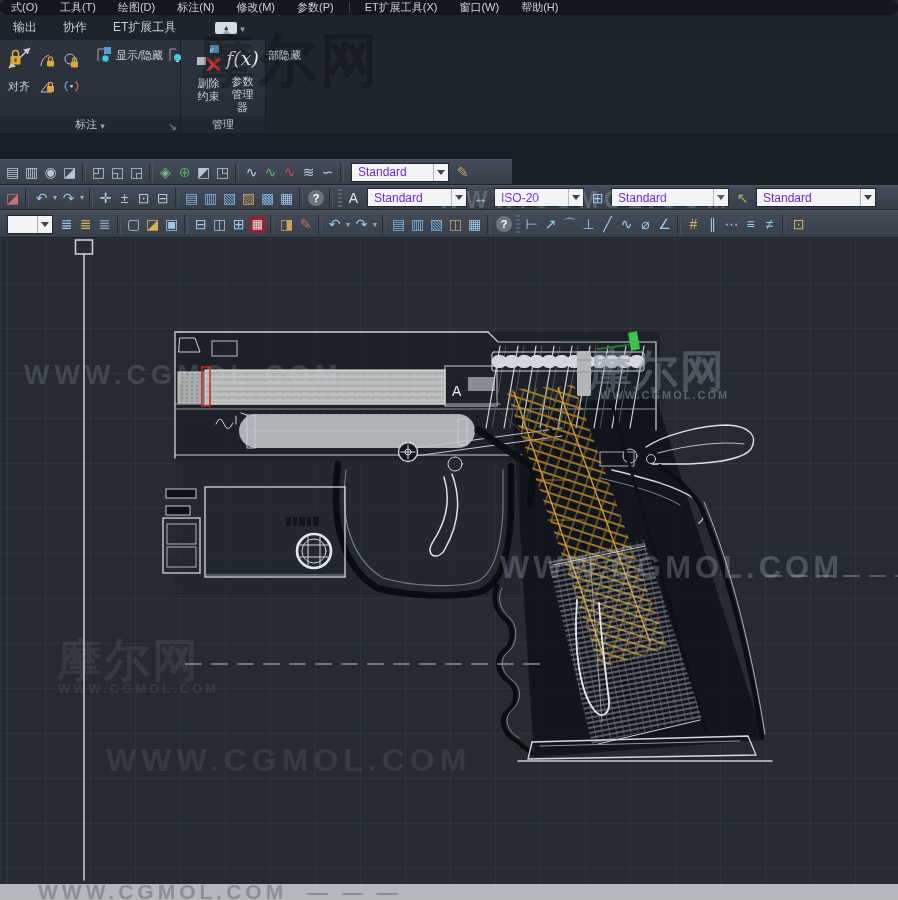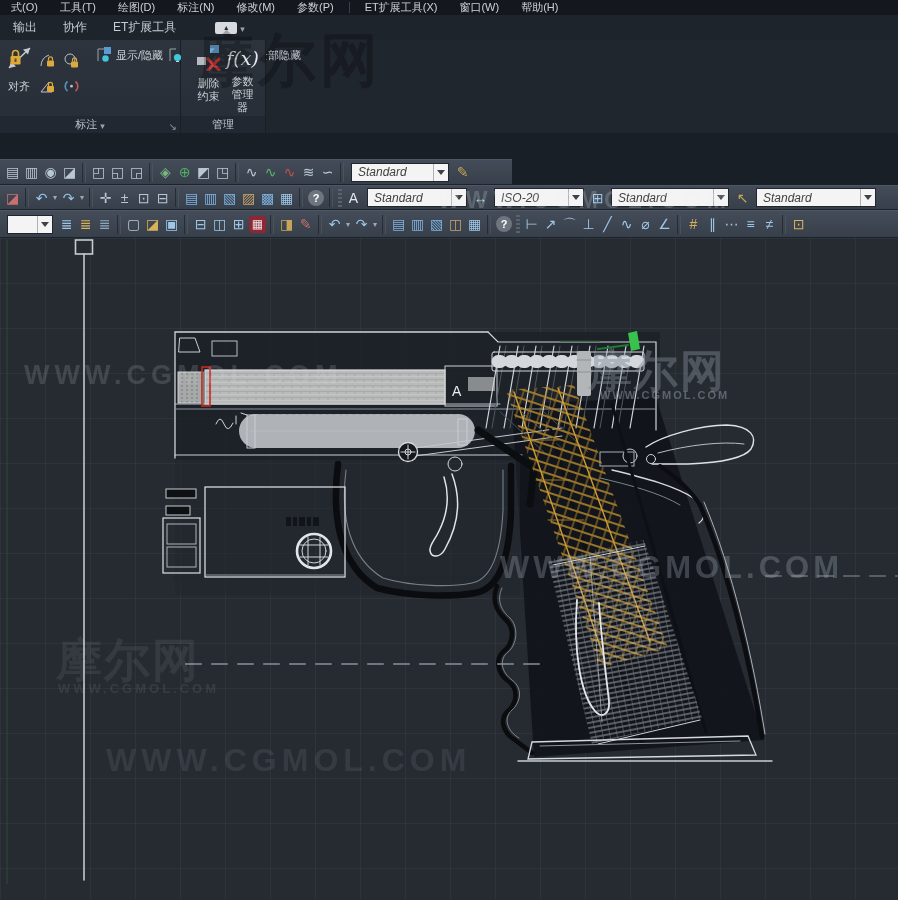--- a/index.html
+++ b/index.html
@@ -1,21 +1,21 @@
 <!DOCTYPE html>
 <html><head>
 <meta charset="utf-8">
 <style>
   html,body{margin:0;padding:0;background:#000;}
   #app{position:relative;width:898px;height:900px;overflow:hidden;background:#262b32;
        font-family:"Liberation Sans",sans-serif;-webkit-font-smoothing:antialiased;}
   .band{position:absolute;left:0;width:898px;box-sizing:border-box;}
 
   
-  .menubar{top:0;height:15px;background:#14181e;display:flex;align-items:center;font-size:11px;color:#ccd1d7;}
+  .menubar{top:0;height:15px;background:#14181e;display:flex;align-items:center;font-size:11px;color:#ccd1d7;border-radius:6px;}
   .menu-item{padding:0 11px;white-space:nowrap;cursor:default;}
   .menu-sep{width:1px;height:11px;background:#3a414a;margin:0 4px;}
 
   
   .tabrow{top:15px;height:25px;background:#1e242c;display:flex;align-items:center;font-size:12px;color:#c6ccd3;}
   .rtab{padding:0 13px;}
   .ribbon-toggle{margin-left:26px;display:flex;align-items:center;gap:3px;}
   .rt-box{width:22px;height:12px;background:#d7dade;border-radius:2px;display:inline-flex;align-items:center;justify-content:center;}
   .rt-box::after{content:"▴";font-size:8px;color:#2a2f36;line-height:1;}
   .rt-caret::after{content:"▾";font-size:9px;color:#9aa2ab;}
@@ -48,21 +48,21 @@
   .tbrow1{width:512px;}
   .tbi{width:19px;height:20px;line-height:20px;text-align:center;font-size:14px;color:#b9c6d4;flex:0 0 auto;cursor:default;}
   .tbi-circ{background:#6d757e;color:#fff;border-radius:50%;width:16px;height:16px;line-height:16px;font-size:11px;font-weight:bold;margin:0 2px;}
   .tbi-boxed{border-radius:3px;width:17px;height:17px;line-height:17px;font-size:12px;margin:0 1px;}
   .tb-sep{width:2px;height:19px;border-left:1px solid #262c33;border-right:1px solid #4a525c;margin:0 3px;flex:0 0 auto;}
   .tb-handle{width:4px;height:18px;margin:0 2px;flex:0 0 auto;
              background:repeating-linear-gradient(#59626d 0 2px,transparent 2px 4px);}
   .tb-caret{width:8px;font-size:8px;color:#9fa8b2;text-align:center;flex:0 0 auto;}
   .tb-combo{display:inline-flex;align-items:center;height:19px;background:#f4f4f4;border:1px solid #20262c;
             margin:0 4px;flex:0 0 auto;box-sizing:border-box;}
-  .combo-label{flex:1;font-size:12px;color:#404040;padding:0 6px;white-space:nowrap;overflow:hidden;font-style:italic;}
+  .combo-label{flex:1;font-size:12px;color:#6d28d9;padding:0 6px;white-space:nowrap;overflow:hidden;}
   .combo-arrow{width:14px;align-self:stretch;border-left:1px solid #aeb2b7;display:flex;align-items:center;justify-content:center;}
   .combo-arrow::after{content:"";border:4px solid transparent;border-top:5px solid #3c4248;margin-top:4px;}
 
   
   .canvas{top:238px;height:662px;background:#262b32;
     background-image:linear-gradient(rgba(190,205,220,.05) 1px,transparent 1px),
                      linear-gradient(90deg,rgba(190,205,220,.05) 1px,transparent 1px);
     background-size:45px 45px;}
   .drawing{position:absolute;left:0;top:0;}
 
@@ -507,17 +507,22 @@
     </svg>
 
     <div class="wm wm-c1">WWW.CGMOL.COM</div>
     <div class="wm wm-moer2">摩尔网</div>
     <div class="wm wm-moer2url">WWW.CGMOL.COM</div>
     <div class="wm wm-c3">WWW.CGMOL.COM</div>
     <div class="wm wm-moer4">摩尔网</div>
     <div class="wm wm-moer4url">WWW.CGMOL.COM</div>
     <div class="wm wm-c5">WWW.CGMOL.COM</div>
 
+    <div class="bottom-strip">
+      <span class="t">
+        <span>WWW.CGMOL.COM</span>&nbsp;&nbsp;<span>— — —</span>
+      </span>
+    </div>
   </div>
 
   <div class="wm wm-ribbon">摩尔网</div>
   <div class="wm wm-tb2">WWW.CGMOL.COM</div>
 </div>
 
 </body></html>

